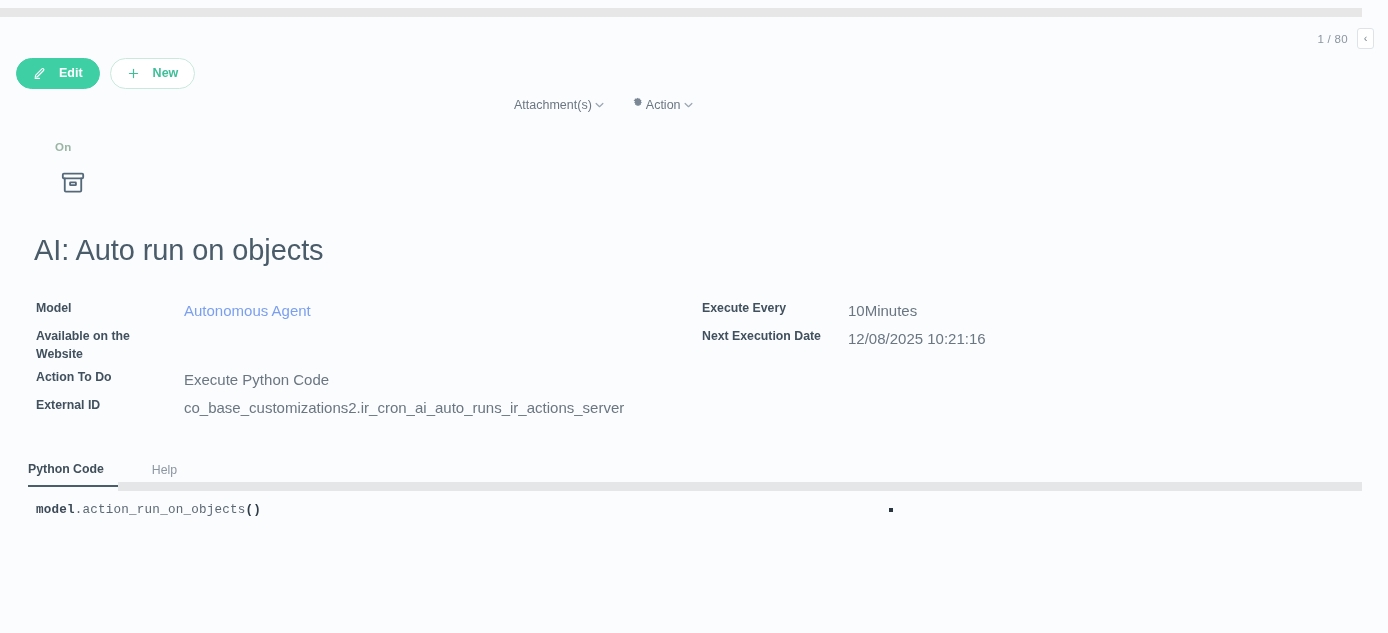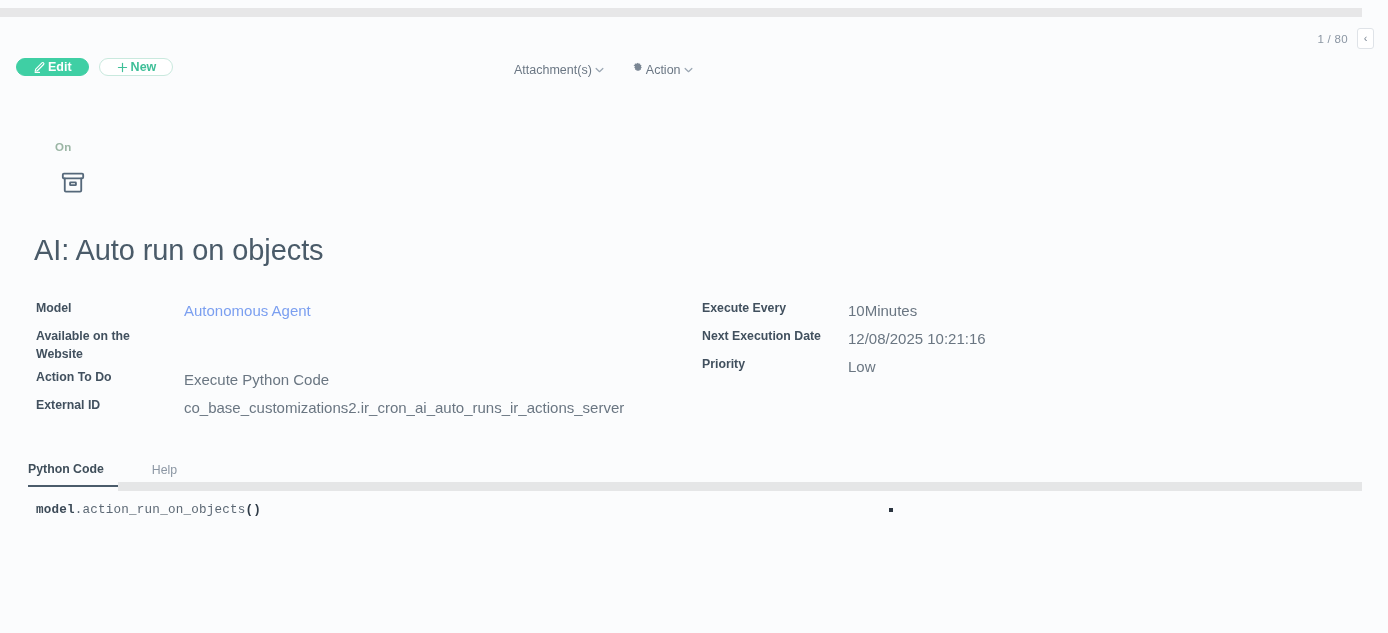--- a/index.html
+++ b/index.html
@@ -85,25 +85,25 @@
 
   
   .btn-bar {
     position: absolute;
     left: 16px; top: 58px;
     display: flex;
     gap: 10px;
     align-items: center;
   }
   .btn {
-    height: 18px;
+    height: 31px;
     border-radius: 16px;
     display: inline-flex;
     align-items: center;
-    gap: 2px;
+    gap: 13px;
     padding: 0 16px;
     font-size: 12.5px;
     font-weight: bold;
     cursor: pointer;
     white-space: nowrap;
     line-height: 1;
   }
   .btn-primary {
     background: #3fcfa4;
     color: #ffffff;
@@ -125,20 +125,21 @@
     gap: 28px;
     font-size: 12.5px;
     color: #6b7784;
   }
   .tool-item {
     display: inline-flex;
     align-items: center;
     gap: 2px;
     cursor: pointer;
     white-space: nowrap;
+    margin-top: 35px;
   }
   .caret {
     font-size: 9px;
     color: #9aa6b2;
     margin-left: 1px;
   }
 
   
   .status-on {
     position: absolute;
@@ -378,24 +379,20 @@
     <div class="field-label">Execute Every</div>
     <div class="field-value">10Minutes</div>
   </div>
 
   <div class="field-row">
     <div class="field-label">Next Execution Date</div>
     <div class="field-value">12/08/2025 10:21:16</div>
   </div>
 
 
-  <div class="field-row">
-    <div class="field-label">Priority</div>
-    <div class="field-value">Low</div>
-  </div>
 
 </div>
 
 <div class="tab-bar">
   <div class="tab active">Python Code</div>
   <div class="tab inactive">Help</div>
 </div>
 
 <div class="tab-scroll-thumb"></div>
 

